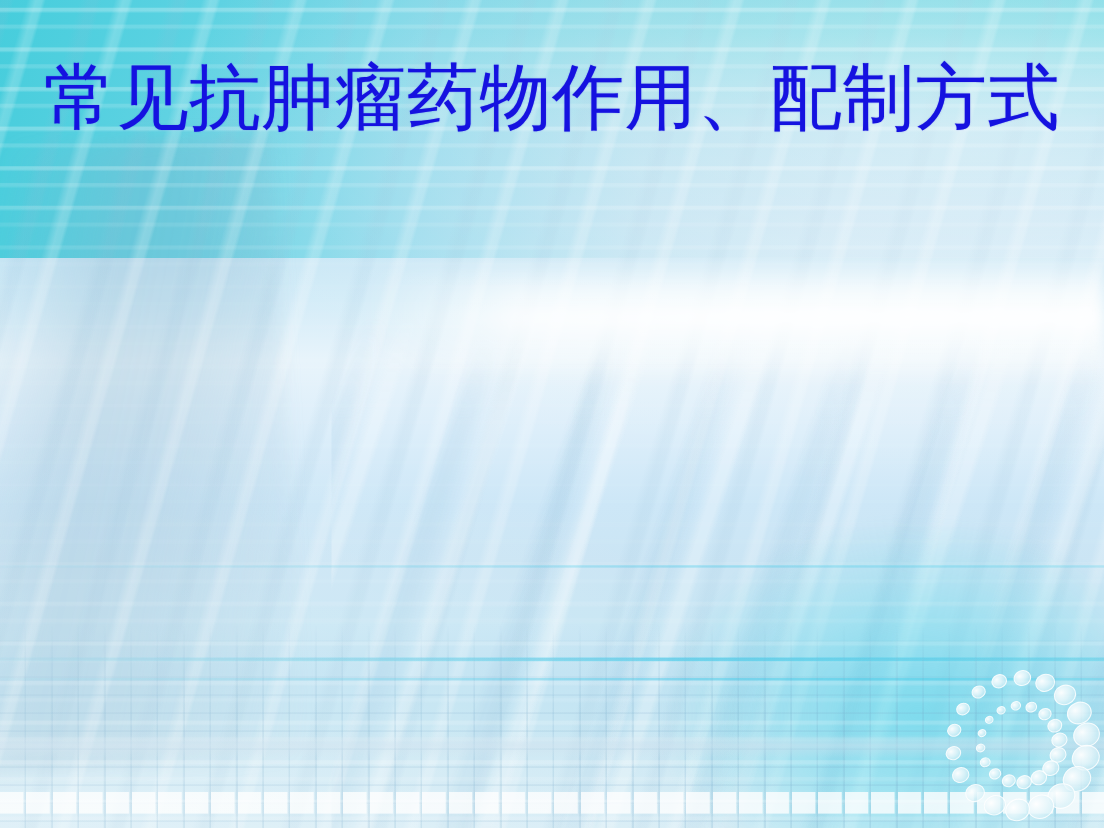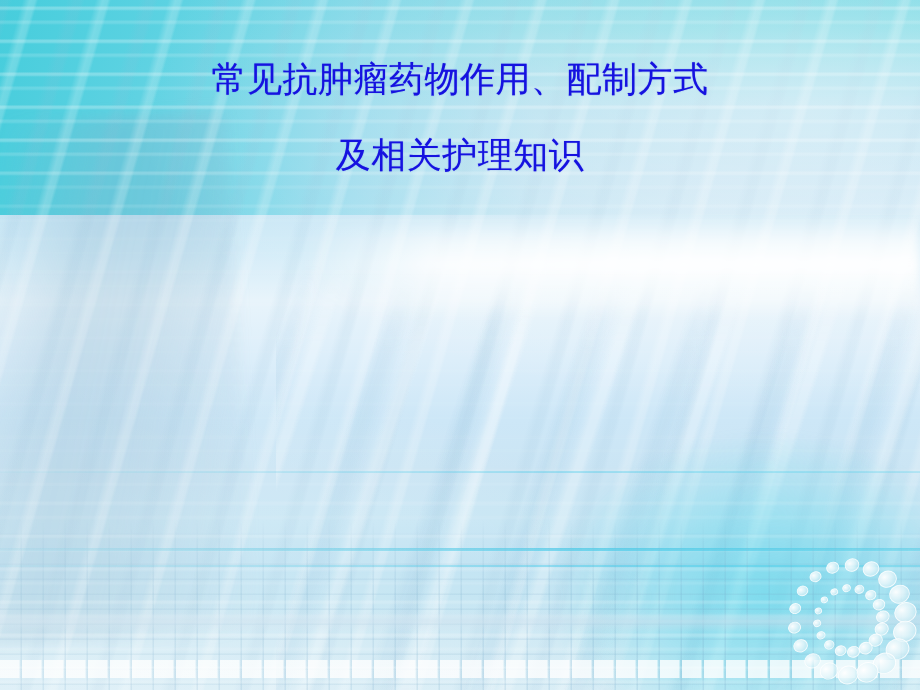--- a/index.html
+++ b/index.html
@@ -229,22 +229,22 @@
   }
 
   
   .title-block {
     position: absolute;
     left: 0; right: 0; top: 44px;
     text-align: center;
     z-index: 6;
   }
   .title-line {
-    font-family: Liberation Mono, monospace;
-    font-size: 35px;
+    font-family: Liberation Sans, sans-serif;
+    font-size: 60px;
     line-height: 76px;
     letter-spacing: 0.5px;
     color: #1512e0;
     font-weight: 400;
     white-space: nowrap;
     text-shadow: 0 0 1px rgba(21,18,224,0.55);
   }
 
   
   .dot-ring {
@@ -273,21 +273,20 @@
   <div class="bg-cyan-rule-a"></div>
   <div class="bg-cyan-rule-b"></div>
   <div class="bg-grid"></div>
   <div class="bg-bottom-band"></div>
   <div class="bg-bottom-squares"></div>
   <div class="bg-hstripes"></div>
   <div class="bg-vignette"></div>
 
   <div class="title-block">
     <div class="title-line">常见抗肿瘤药物作用、配制方式</div>
-    <div class="title-line">及相关护理知识</div>
   </div>
 
   <div class="dot-ring">
     <svg width="150" height="150" viewBox="0 0 150 150" aria-hidden="true">
       <defs>
         <radialGradient id="dotg" cx="38%" cy="32%" r="72%">
           <stop offset="0%" stop-color="#ffffff" stop-opacity="0.95"></stop>
           <stop offset="55%" stop-color="#e9f7fb" stop-opacity="0.80"></stop>
           <stop offset="100%" stop-color="#cfeef6" stop-opacity="0.62"></stop>
         </radialGradient>

